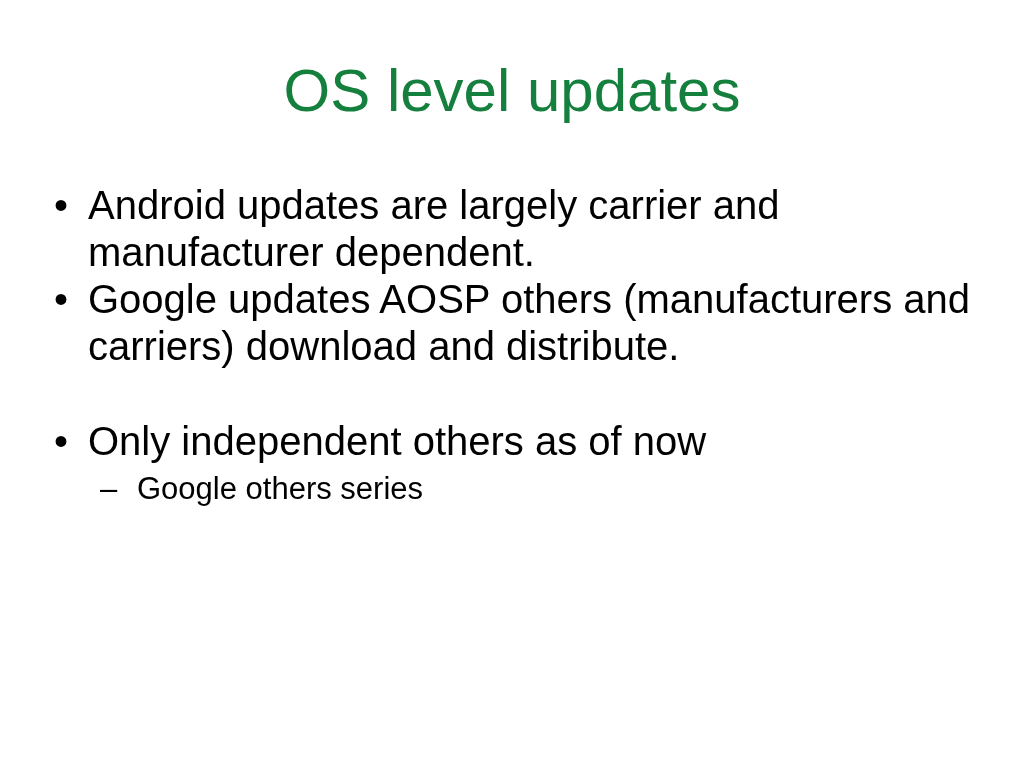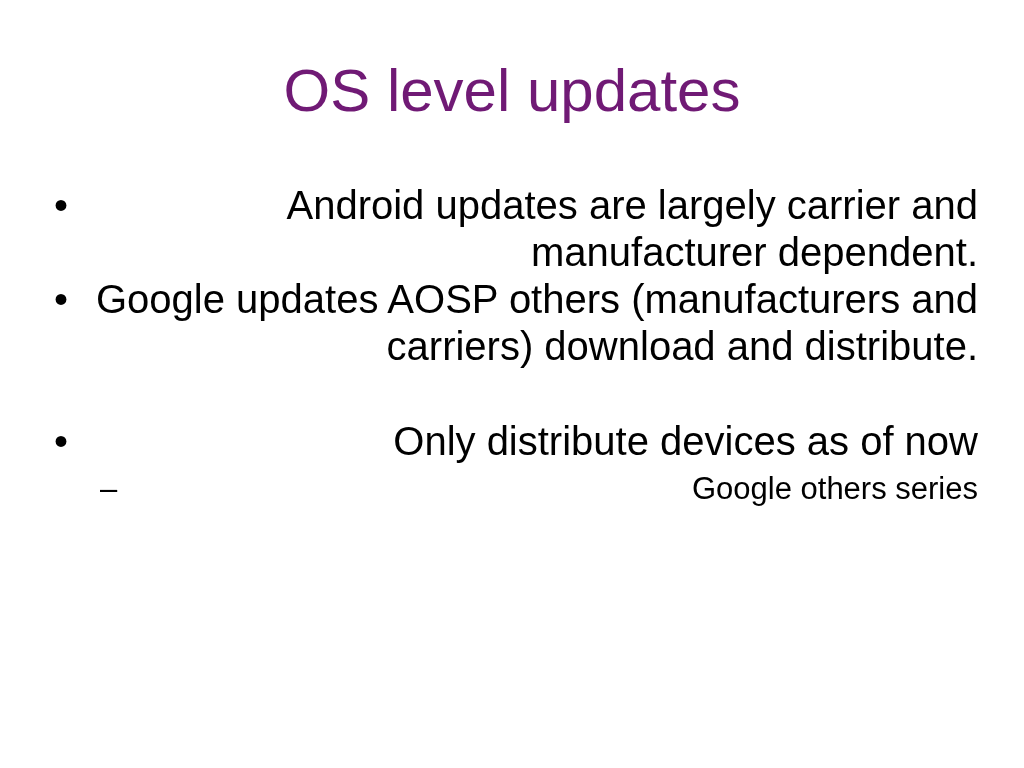--- a/index.html
+++ b/index.html
@@ -28,21 +28,21 @@
   .slide-title {
     position: absolute;
     top: 57px;
     left: 62px;
     width: 900px;
     text-align: center;
     font-size: 60px;
     line-height: 68px;
     font-weight: normal;
     letter-spacing: 0px;
-    color: #701a75;
+    color: #15803d;
     margin: 0;
     white-space: nowrap;
   }
 
   
   .body-list {
     position: absolute;
     top: 182px;
     left: 48px;
     width: 930px;
@@ -67,21 +67,20 @@
     top: 0;
     width: 26px;
     font-size: 40px;
     line-height: 47px;
     text-align: left;
     color: #000000;
   }
 
   .bullet-text {
     display: block;
-    text-align: right;
   }
 
   
   .sub-item {
     position: relative;
     display: block;
     padding-left: 89px;
     font-size: 31px;
     line-height: 40px;
     color: #000000;
@@ -129,21 +128,21 @@
       <span class="marker">•</span>
       <span class="bullet-text">Google updates AOSP others (manufacturers and carriers) download and distribute.</span>
     </div>
 
     <div class="spacer-line">
       <span></span>
     </div>
 
     <div class="bullet-item">
       <span class="marker">•</span>
-      <span class="bullet-text">Only distribute devices as of now</span>
+      <span class="bullet-text">Only independent others as of now</span>
     </div>
 
     <div class="sub-item">
       <span class="marker">–</span>
       <span class="bullet-text">Google others series</span>
     </div>
 
   </div>
 </div>
 

